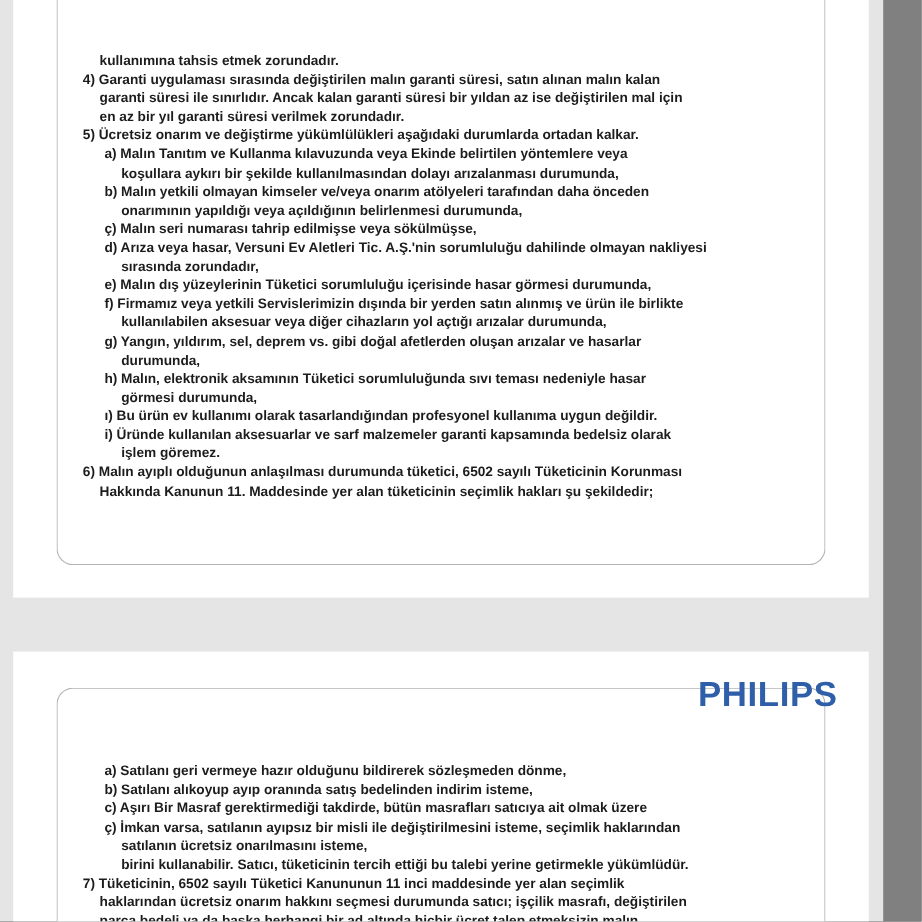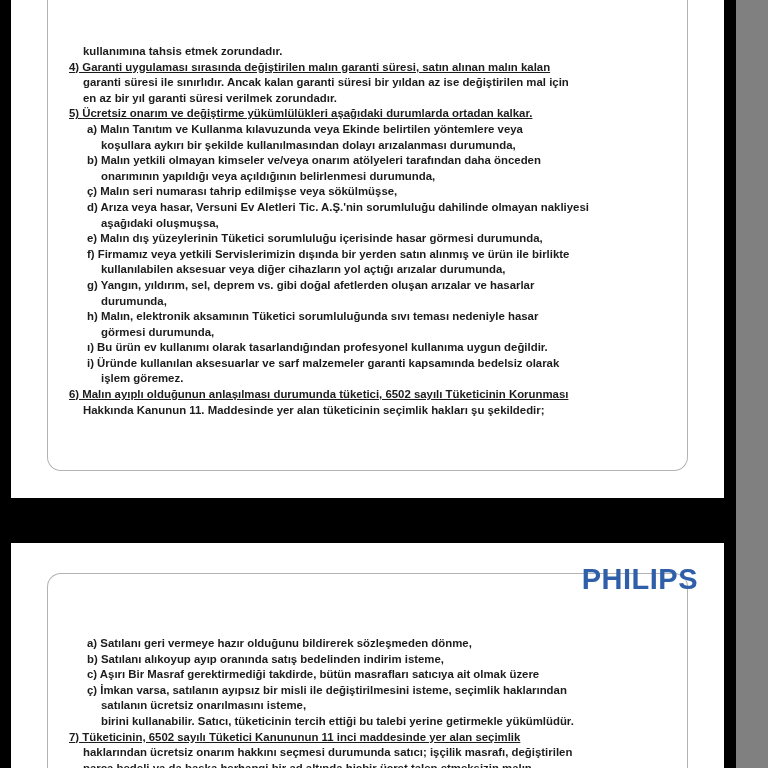--- a/index.html
+++ b/index.html
@@ -9,21 +9,21 @@
     height: 768px;
     overflow: hidden;
     background: #808080;
     font-family: "Liberation Sans", sans-serif;
   }
 
   #viewport {
     position: relative;
     width: 736px;
     height: 768px;
-    background: #000000;
+    background: #e5e5e5;
   }
 
   
   .page {
     position: absolute;
     left: 11px;
     width: 713px;
     background: #ffffff;
     box-sizing: border-box;
     overflow: hidden;
@@ -97,21 +97,21 @@
   #text-1 { top: 48px; }
   #text-2 { top: 93px; }
 
   .line {
     white-space: nowrap;
     height: 15.6px;
     padding-left: 0;
   }
 
   
-  .ind-num      { padding-left: 58px; text-decoration: underline; }   
+  .ind-num      { padding-left: 58px; }   
   .ind-num-cont { padding-left: 72px; }   
   .ind-let      { padding-left: 76px; }   
   .ind-let-cont { padding-left: 90px; }   
 
   .clipped {
     overflow: hidden;
     height: 9px;
   }
 </style>
 </head>
@@ -126,21 +126,21 @@
         <div class="line ind-num">4) Garanti uygulaması sırasında değiştirilen malın garanti süresi, satın alınan malın kalan</div>
         <div class="line ind-num-cont">garanti süresi ile sınırlıdır. Ancak kalan garanti süresi bir yıldan az ise değiştirilen mal için</div>
         <div class="line ind-num-cont">en az bir yıl garanti süresi verilmek zorundadır.</div>
         <div class="line ind-num">5) Ücretsiz onarım ve değiştirme yükümlülükleri aşağıdaki durumlarda ortadan kalkar.</div>
         <div class="line ind-let">a) Malın Tanıtım ve Kullanma kılavuzunda veya Ekinde belirtilen yöntemlere veya</div>
         <div class="line ind-let-cont">koşullara aykırı bir şekilde kullanılmasından dolayı arızalanması durumunda,</div>
         <div class="line ind-let">b) Malın yetkili olmayan kimseler ve/veya onarım atölyeleri tarafından daha önceden</div>
         <div class="line ind-let-cont">onarımının yapıldığı veya açıldığının belirlenmesi durumunda,</div>
         <div class="line ind-let">ç) Malın seri numarası tahrip edilmişse veya sökülmüşse,</div>
         <div class="line ind-let">d) Arıza veya hasar, Versuni Ev Aletleri Tic. A.Ş.'nin sorumluluğu dahilinde olmayan nakliyesi</div>
-        <div class="line ind-let-cont">aşağıdaki oluşmuşsa,</div>
+        <div class="line ind-let-cont">sırasında zorundadır,</div>
         <div class="line ind-let">e) Malın dış yüzeylerinin Tüketici sorumluluğu içerisinde hasar görmesi durumunda,</div>
         <div class="line ind-let">f) Firmamız veya yetkili Servislerimizin dışında bir yerden satın alınmış ve ürün ile birlikte</div>
         <div class="line ind-let-cont">kullanılabilen aksesuar veya diğer cihazların yol açtığı arızalar durumunda,</div>
         <div class="line ind-let">g) Yangın, yıldırım, sel, deprem vs. gibi doğal afetlerden oluşan arızalar ve hasarlar</div>
         <div class="line ind-let-cont">durumunda,</div>
         <div class="line ind-let">h) Malın, elektronik aksamının Tüketici sorumluluğunda sıvı teması nedeniyle hasar</div>
         <div class="line ind-let-cont">görmesi durumunda,</div>
         <div class="line ind-let">ı)  Bu ürün ev kullanımı olarak tasarlandığından profesyonel kullanıma uygun değildir.</div>
         <div class="line ind-let">i)  Üründe kullanılan aksesuarlar ve sarf malzemeler garanti kapsamında bedelsiz olarak</div>
         <div class="line ind-let-cont">işlem göremez.</div>

